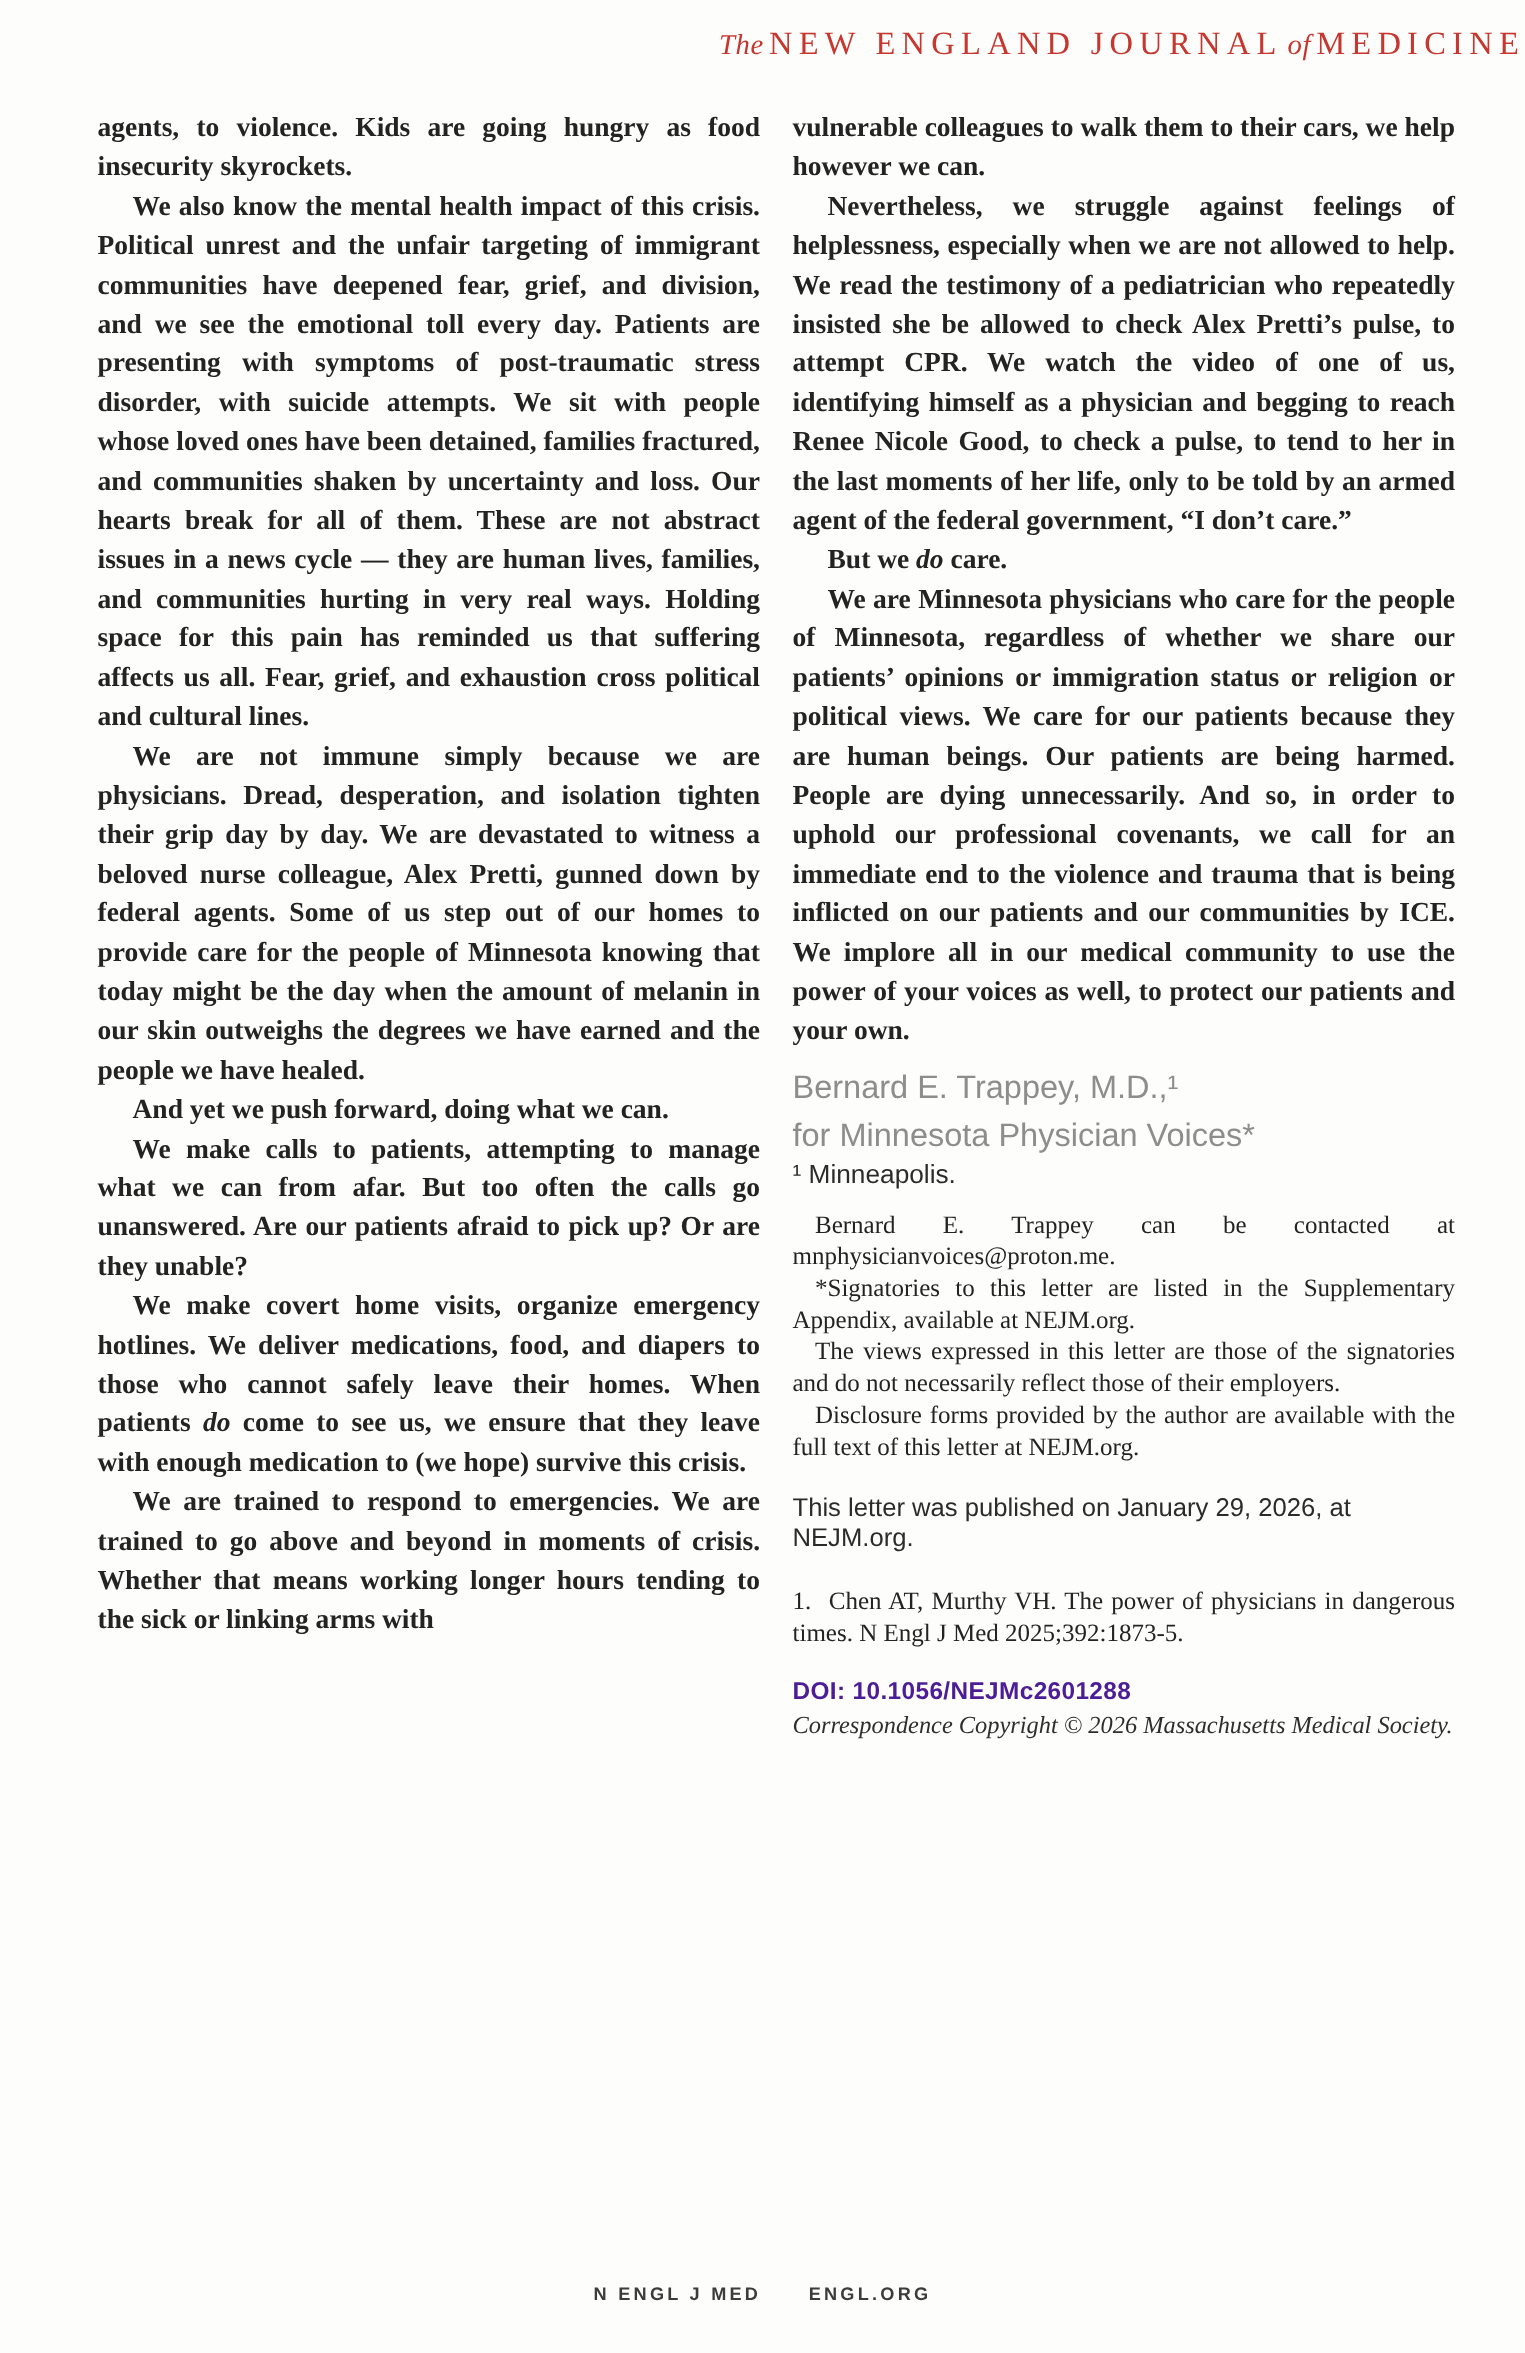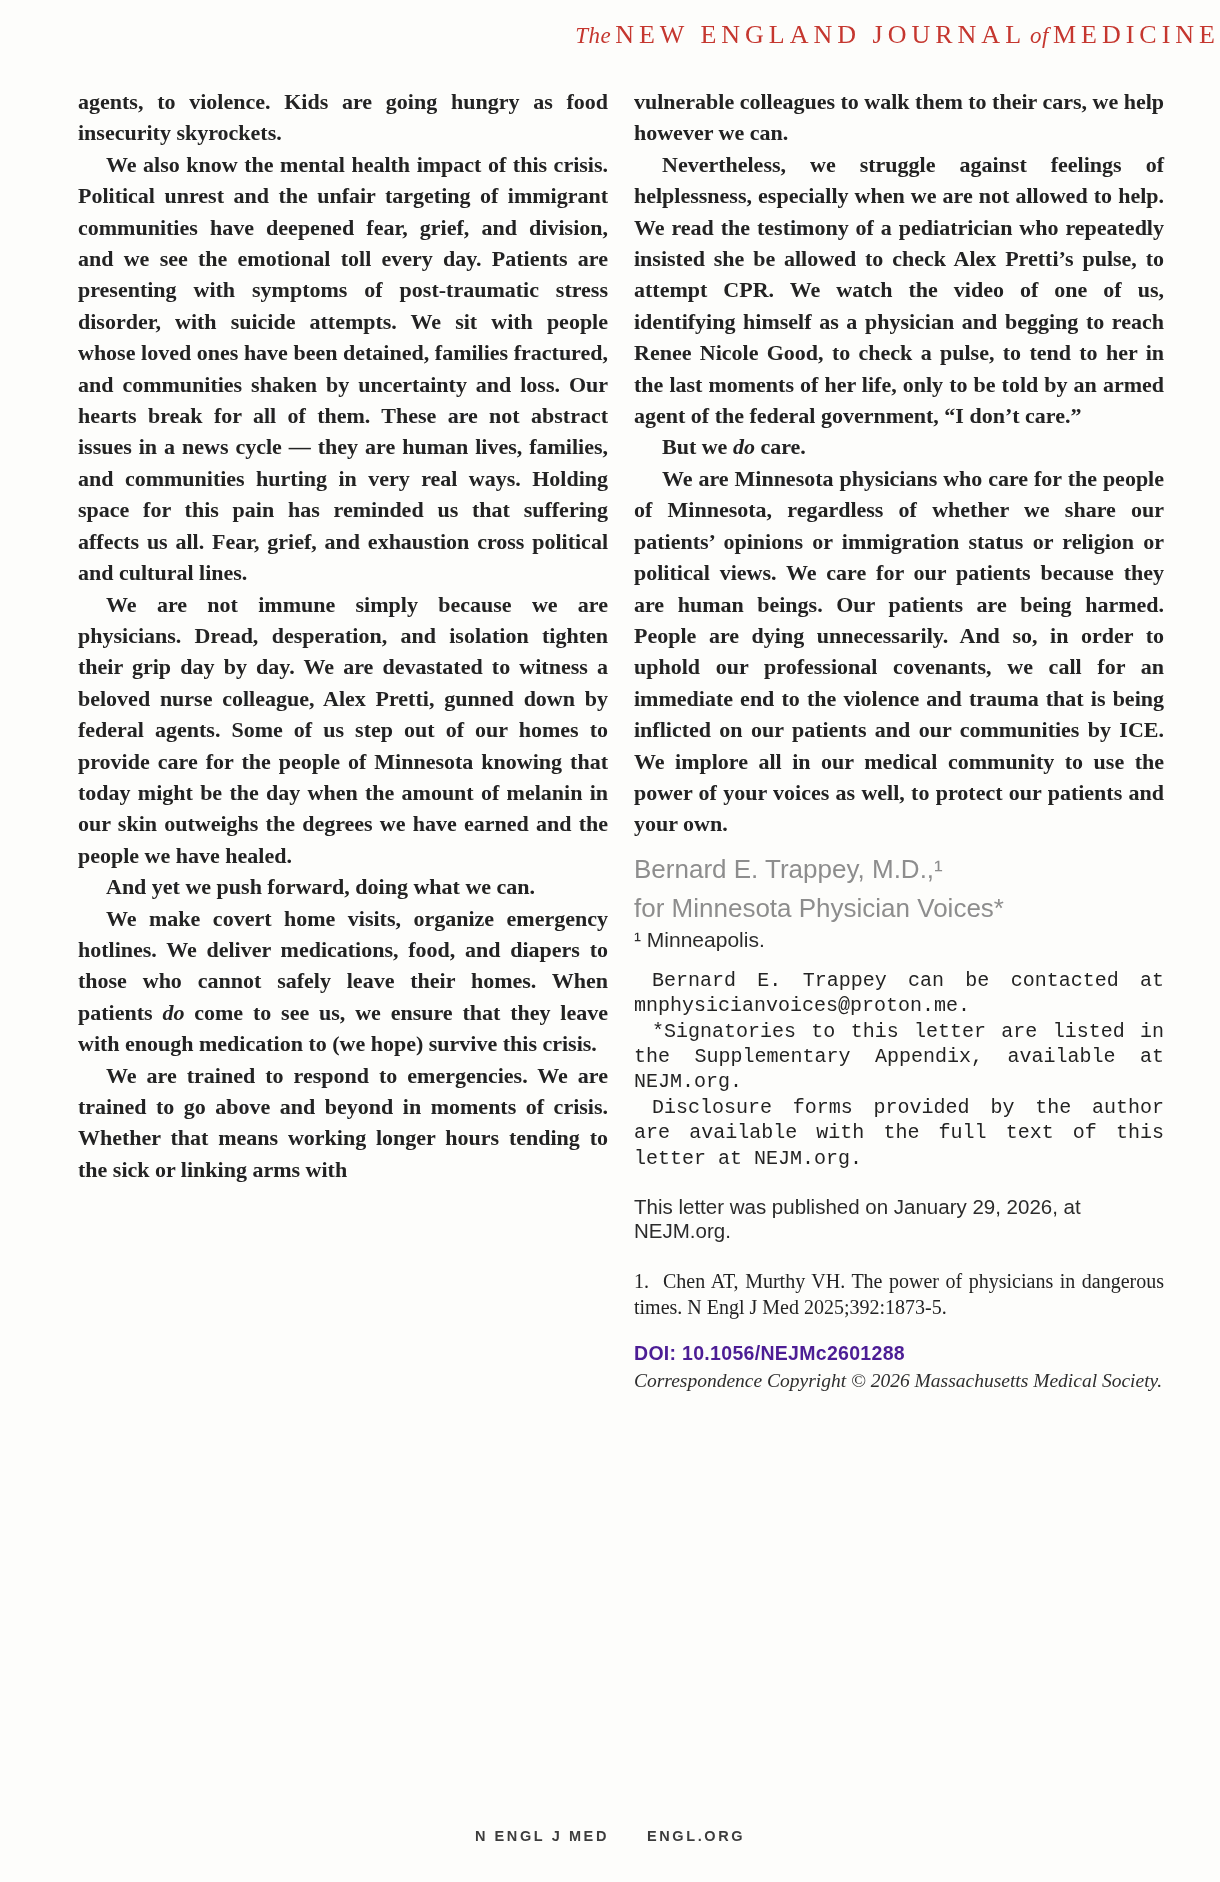--- a/index.html
+++ b/index.html
@@ -67,21 +67,21 @@
     font-weight: 400;
   }
 
   .affiliation {
     margin-top: 0;
     font-family: "Liberation Sans", sans-serif;
     font-size: 21px;
     color: #2b2b2b;
   }
 
-  .notes { margin-top: 16px; font-family: Liberation Mono, monospace; }
+  .notes { margin-top: 16px; }
   .note {
     margin: 0;
     font-size: 20px;
     line-height: 25.4px;
     text-align: justify;
     text-indent: 18px;
   }
 
   .published {
     margin-top: 24px;
@@ -136,20 +136,21 @@
 <div class="masthead">
   <span class="ital">The</span><span class="caps">NEW ENGLAND JOURNAL</span><span class="ital">of</span><span class="caps">MEDICINE</span>
 </div>
 
 <div class="columns">
   <div class="col">
       <p class="body-para"><span>agents, to violence. Kids are going hungry as food insecurity skyrockets.</span></p>
       <p class="body-para indent"><span>We also know the mental health impact of this crisis. Political unrest and the unfair targeting of immigrant communities have deepened fear, grief, and division, and we see the emotional toll every day. Patients are presenting with symptoms of post-traumatic stress disorder, with suicide attempts. We sit with people whose loved ones have been detained, families fractured, and communities shaken by uncertainty and loss. Our hearts break for all of them. These are not abstract issues in a news cycle — they are human lives, families, and communities hurting in very real ways. Holding space for this pain has reminded us that suffering affects us all. Fear, grief, and exhaustion cross political and cultural lines.</span></p>
       <p class="body-para indent"><span>We are not immune simply because we are physicians. Dread, desperation, and isolation tighten their grip day by day. We are devastated to witness a beloved nurse colleague, Alex Pretti, gunned down by federal agents. Some of us step out of our homes to provide care for the people of Minnesota knowing that today might be the day when the amount of melanin in our skin outweighs the degrees we have earned and the people we have healed.</span></p>
       <p class="body-para indent"><span>And yet we push forward, doing what we can.</span></p>
+      <p class="body-para indent"><span>We make calls to patients, attempting to manage what we can from afar. But too often the calls go unanswered. Are our patients afraid to pick up? Or are they unable?</span></p>
       <p class="body-para indent"><span>We make covert home visits, organize emergency hotlines. We deliver medications, food, and diapers to those who cannot safely leave their homes. When patients </span><em>do</em><span> come to see us, we ensure that they leave with enough medication to (we hope) survive this crisis.</span></p>
       <p class="body-para indent"><span>We are trained to respond to emergencies. We are trained to go above and beyond in moments of crisis. Whether that means working longer hours tending to the sick or linking arms with</span></p>
     </div>
 
   <div class="col">
     <div>
         <p class="body-para"><span>vulnerable colleagues to walk them to their cars, we help however we can.</span></p>
         <p class="body-para indent"><span>Nevertheless, we struggle against feelings of helplessness, especially when we are not allowed to help. We read the testimony of a pediatrician who repeatedly insisted she be allowed to check Alex Pretti’s pulse, to attempt CPR. We watch the video of one of us, identifying himself as a physician and begging to reach Renee Nicole Good, to check a pulse, to tend to her in the last moments of her life, only to be told by an armed agent of the federal government, “I don’t care.”</span></p>
         <p class="body-para indent"><span>But we </span><em>do</em><span> care.</span></p>
         <p class="body-para indent"><span>We are Minnesota physicians who care for the people of Minnesota, regardless of whether we share our patients’ opinions or immigration status or religion or political views. We care for our patients because they are human beings. Our patients are being harmed. People are dying unnecessarily. And so, in order to uphold our professional covenants, we call for an immediate end to the violence and trauma that is being inflicted on our patients and our communities by ICE. We implore all in our medical community to use the power of your voices as well, to protect our patients and your own.</span></p>
@@ -158,20 +159,21 @@
     <div class="signature">
       <div>Bernard E. Trappey, M.D.,¹</div>
       <div>for Minnesota Physician Voices*</div>
     </div>
 
     <div class="affiliation">¹ Minneapolis.</div>
 
     <div class="notes">
       <p class="note">Bernard E. Trappey can be contacted at mnphysicianvoices@proton.me.</p>
       <p class="note">*Signatories to this letter are listed in the Supplementary Appendix, available at NEJM.org.</p>
+      <p class="note">The views expressed in this letter are those of the signatories and do not necessarily reflect those of their employers.</p>
       <p class="note">Disclosure forms provided by the author are available with the full text of this letter at NEJM.org.</p>
     </div>
 
     <p class="published">This letter was published on January 29, 2026, at NEJM.org.</p>
 
     <p class="reference"><span class="ref-num">1.</span><span>Chen AT, Murthy VH. The power of physicians in dangerous times. N Engl J Med 2025;392:1873-5.</span></p>
 
     <p class="doi">DOI: 10.1056/NEJMc2601288</p>
     <p class="copyright">Correspondence Copyright © 2026 Massachusetts Medical Society.</p>
   </div>

